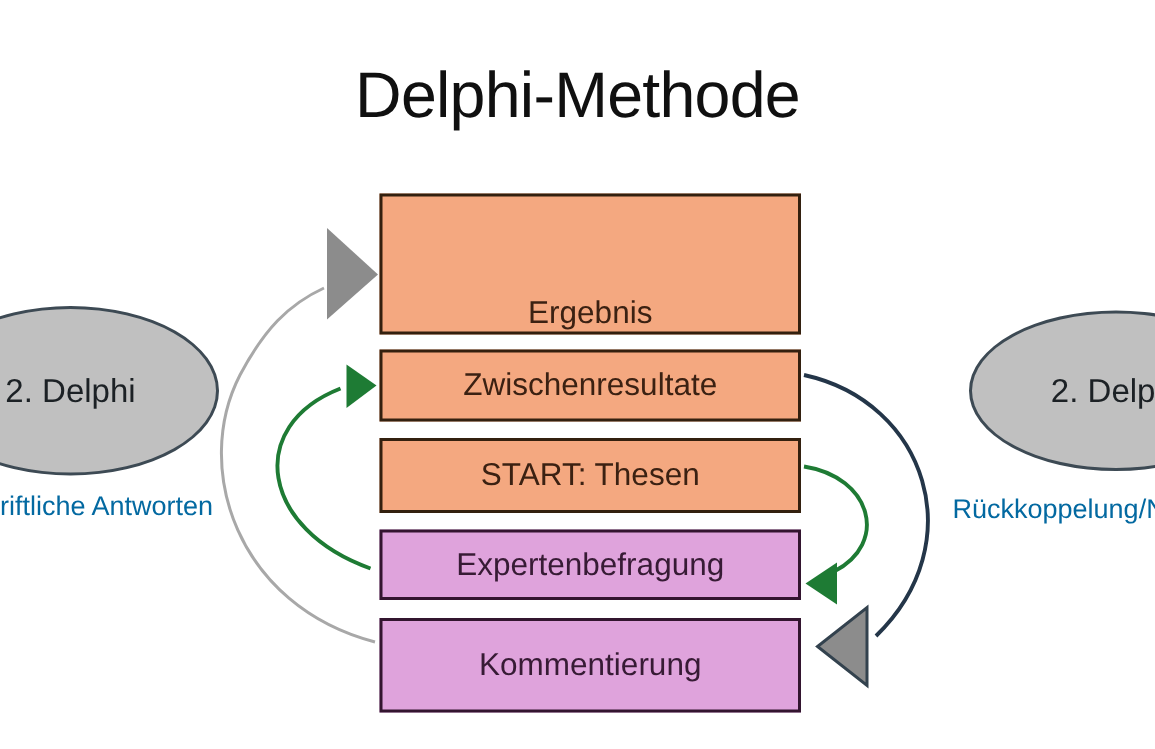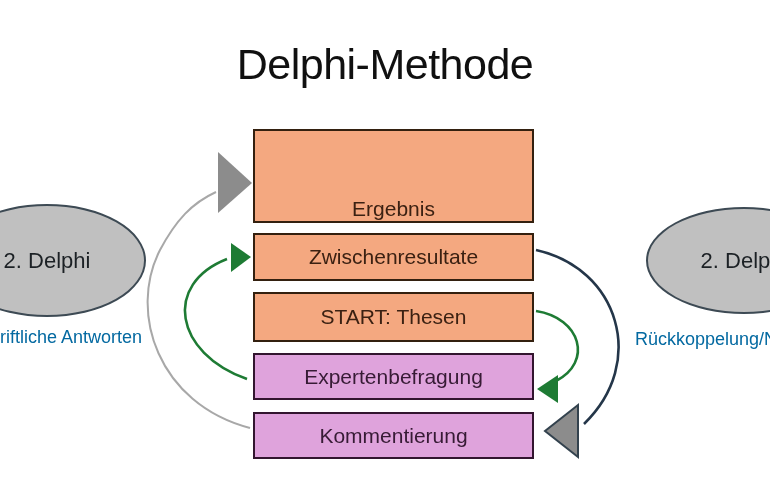--- a/index.html
+++ b/index.html
@@ -15,21 +15,21 @@
     position:absolute;left:253px;width:281px;box-sizing:border-box;
     display:flex;align-items:center;justify-content:center;
     font-size:21px;
   }
   .box-orange{background:#F4A880;border:2px solid #33200f;color:#3b2112;}
   .box-purple{background:#DFA3DC;border:2px solid #33152f;color:#371b35;}
   .b1{top:129px;height:94px;align-items:flex-end;}
   .b2{top:233px;height:48px;}
   .b3{top:292px;height:50px;}
   .b4{top:353px;height:47px;}
-  .b5{top:412px;height:47px;}
+  .b5{top:412px;height:63px;}
   .ellipse{
     position:absolute;box-sizing:border-box;border-radius:50%;
     background:#C0C0C0;border:2px solid #3d4a54;color:#1c2125;
     display:flex;align-items:center;justify-content:center;font-size:22px;
   }
   .el-left{left:-52px;top:204px;width:198px;height:113px;}
   .el-right{left:646px;top:207px;width:196px;height:107px;}
   .caption{
     position:absolute;font-size:18px;color:#0369a1;white-space:nowrap;text-align:right;
   }

